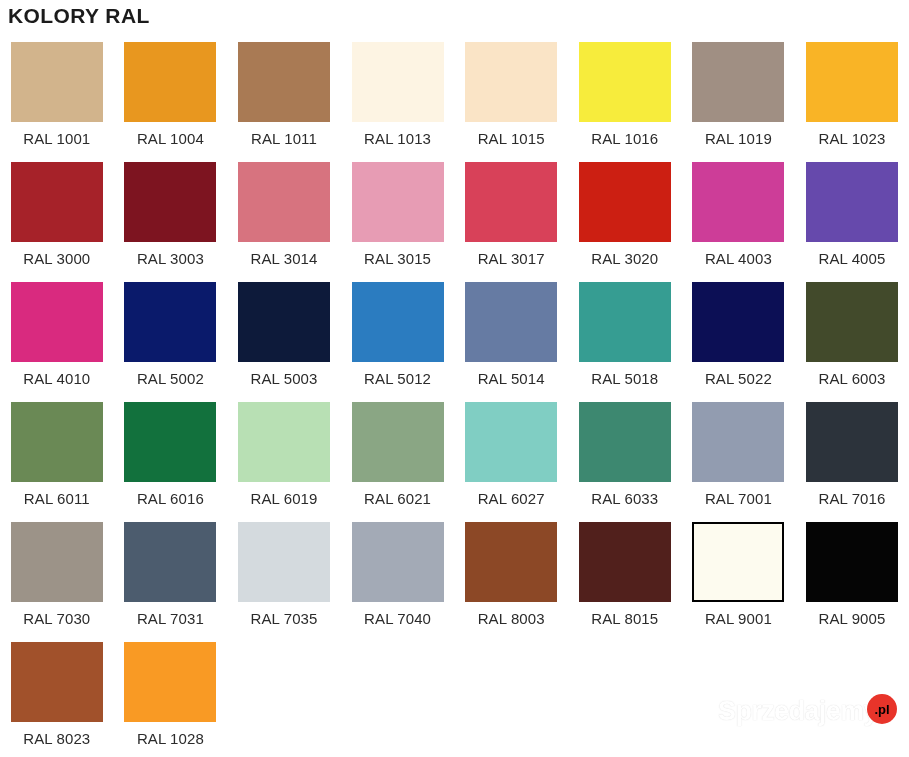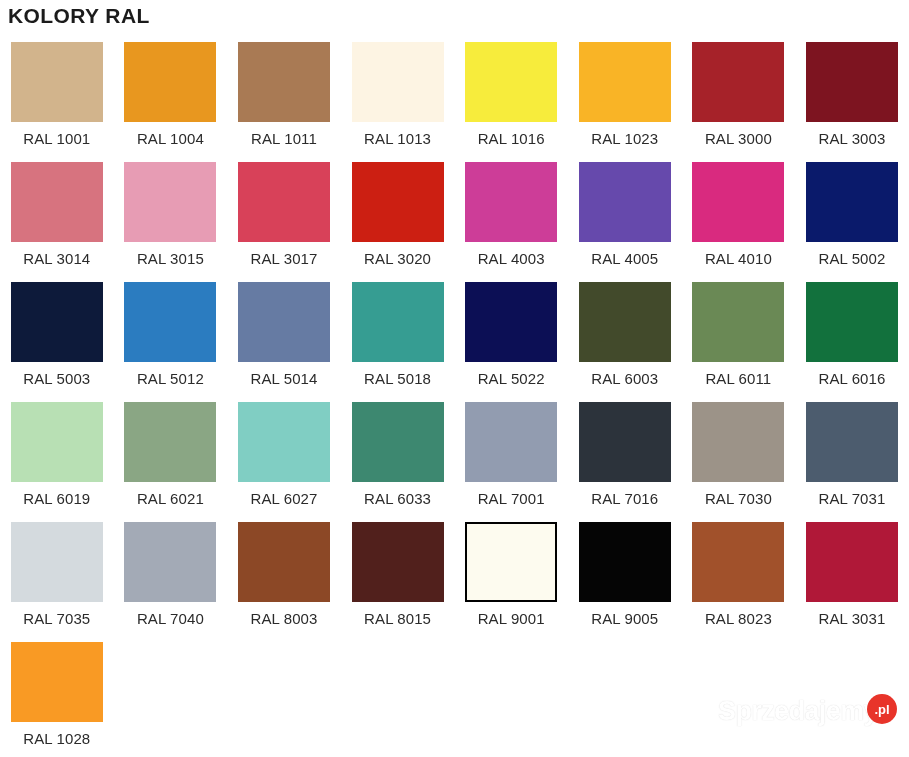--- a/index.html
+++ b/index.html
@@ -93,21 +93,21 @@
     white-space: nowrap;
   }
   .watermark-badge {
     position: absolute;
     left: 149px;
     top: 0px;
     width: 30px;
     height: 30px;
     border-radius: 50%;
     background: #e8342a;
-    color: #ffffff;
+    color: #000000;
     font-size: 13px;
     font-weight: bold;
     display: flex;
     align-items: center;
     justify-content: center;
     line-height: 1;
   }
 </style>
 </head>
 <body>
@@ -127,24 +127,32 @@
       </div>
       <div class="swatch-cell">
         <div class="swatch-chip" style="background: rgb(169, 122, 84);"></div>
         <div class="swatch-label">RAL 1011</div>
       </div>
       <div class="swatch-cell">
         <div class="swatch-chip" style="background: rgb(253, 244, 227);"></div>
         <div class="swatch-label">RAL 1013</div>
       </div>
       <div class="swatch-cell">
+        <div class="swatch-chip" style="background: rgb(250, 228, 198);"></div>
+        <div class="swatch-label">RAL 1015</div>
+      </div>
+      <div class="swatch-cell">
         <div class="swatch-chip" style="background: rgb(247, 236, 60);"></div>
         <div class="swatch-label">RAL 1016</div>
       </div>
       <div class="swatch-cell">
+        <div class="swatch-chip" style="background: rgb(160, 143, 131);"></div>
+        <div class="swatch-label">RAL 1019</div>
+      </div>
+      <div class="swatch-cell">
         <div class="swatch-chip" style="background: rgb(249, 180, 38);"></div>
         <div class="swatch-label">RAL 1023</div>
       </div>
       <div class="swatch-cell">
         <div class="swatch-chip" style="background: rgb(166, 34, 41);"></div>
         <div class="swatch-label">RAL 3000</div>
       </div>
       <div class="swatch-cell">
         <div class="swatch-chip" style="background: rgb(125, 20, 32);"></div>
         <div class="swatch-label">RAL 3003</div>
@@ -265,24 +273,20 @@
         <div class="swatch-chip outlined" style="background: rgb(253, 251, 239);"></div>
         <div class="swatch-label">RAL 9001</div>
       </div>
       <div class="swatch-cell">
         <div class="swatch-chip" style="background: rgb(5, 5, 5);"></div>
         <div class="swatch-label">RAL 9005</div>
       </div>
       <div class="swatch-cell">
         <div class="swatch-chip" style="background: rgb(161, 81, 43);"></div>
         <div class="swatch-label">RAL 8023</div>
-      </div>
-      <div class="swatch-cell">
-        <div class="swatch-chip" style="background: rgb(176, 24, 56);"></div>
-        <div class="swatch-label">RAL 3031</div>
       </div>
       <div class="swatch-cell">
         <div class="swatch-chip" style="background: rgb(249, 154, 36);"></div>
         <div class="swatch-label">RAL 1028</div>
       </div>
     </div>
 
   <div class="watermark">
     <span class="watermark-text">Sprzedajemy</span>
     <span class="watermark-badge">.pl</span>

